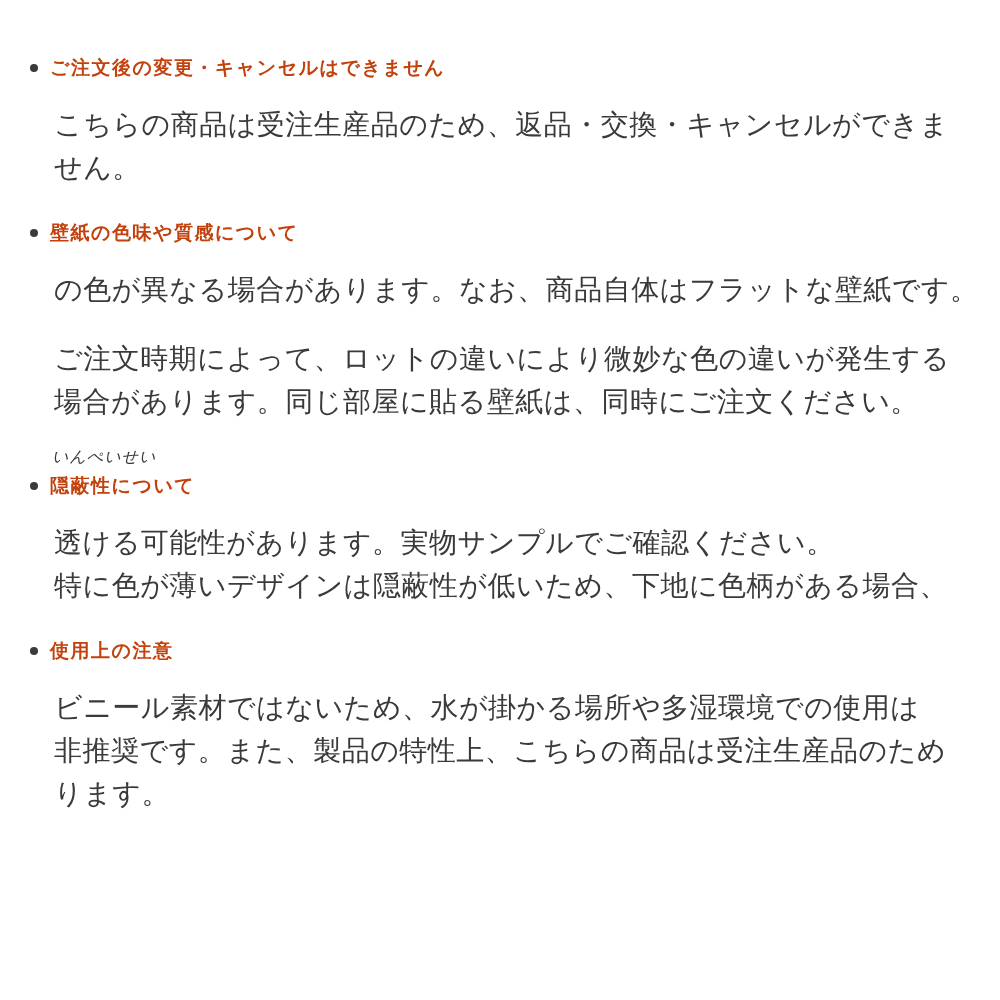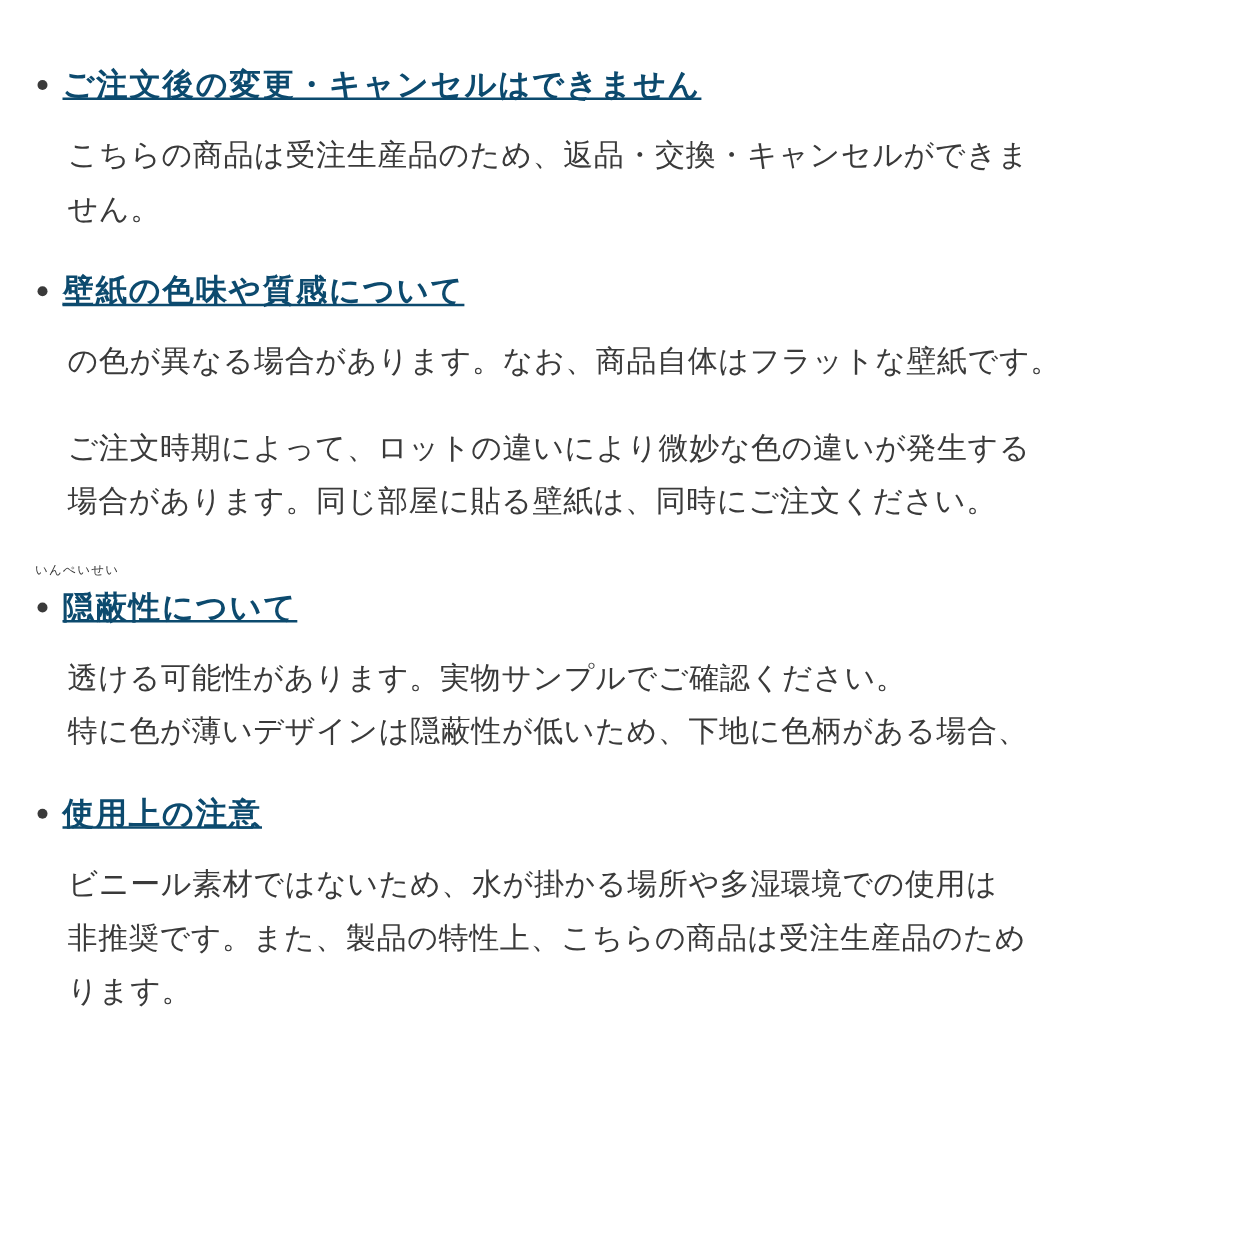--- a/index.html
+++ b/index.html
@@ -13,25 +13,27 @@
     width: 1000px;
     height: 1000px;
     box-sizing: border-box;
     padding: 50px 24px 0 28px;
     overflow: hidden;
   }
   .section {
     margin-bottom: 26px;
   }
   .furigana {
-    font-size: 10px;
+    font-size: 16px;
     line-height: 16px;
     letter-spacing: 1px;
+    margin-left: 24px;
     margin-bottom: 3px;
     color: #3a3a3a;
+    font-style: italic;
   }
   .heading-row {
     display: flex;
     align-items: center;
     line-height: 36px;
     margin-bottom: 17px;
   }
   .bullet {
     width: 22px;
     flex: 0 0 22px;
@@ -41,30 +43,29 @@
   .bullet::before {
     content: "";
     display: block;
     width: 8px;
     height: 8px;
     border-radius: 50%;
     background: #3a3a3a;
     margin-left: 2px;
   }
   .heading {
-    font-size: 25px;
+    font-size: 19px;
     font-weight: 700;
     letter-spacing: 1.5px;
-    color: #0c4a6e;
+    color: #c2410c;
     white-space: nowrap;
-    text-decoration: underline;
   }
   .body {
     margin-left: 26px;
-    font-size: 24px;
+    font-size: 28px;
     line-height: 43px;
     letter-spacing: 0.5px;
   }
   .body .line {
     white-space: nowrap;
   }
 </style>
 </head>
 <body>
 

